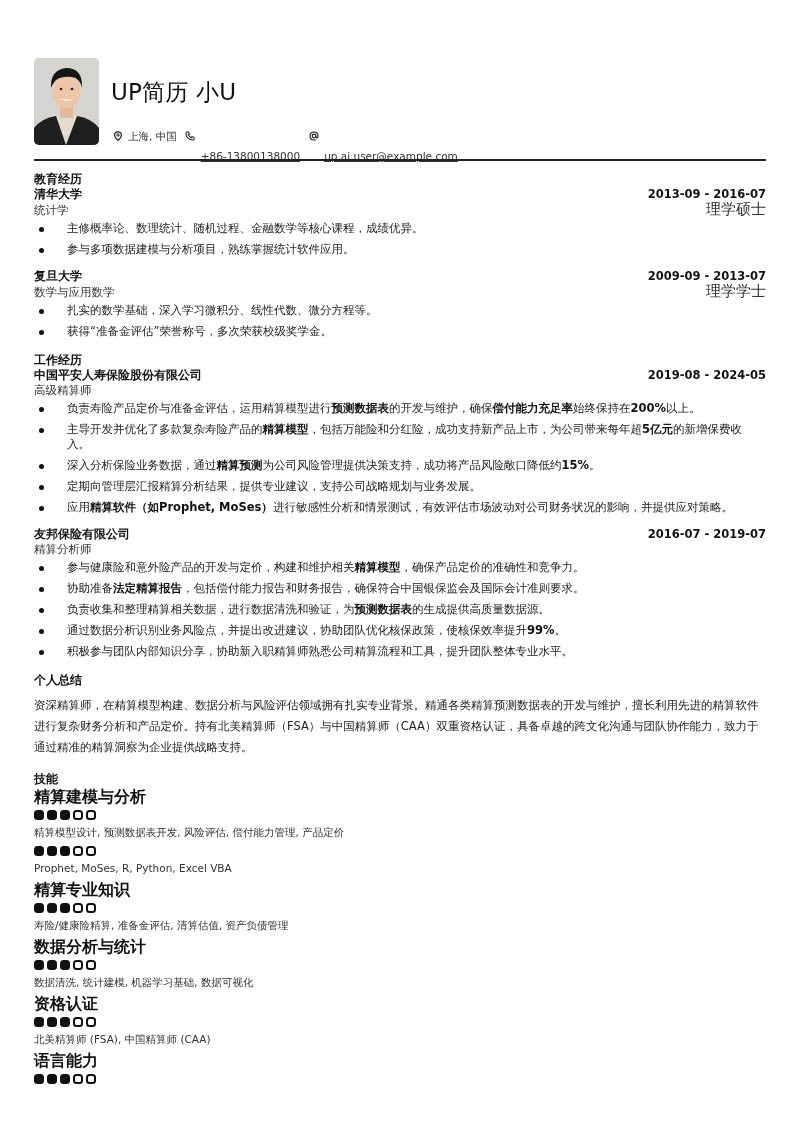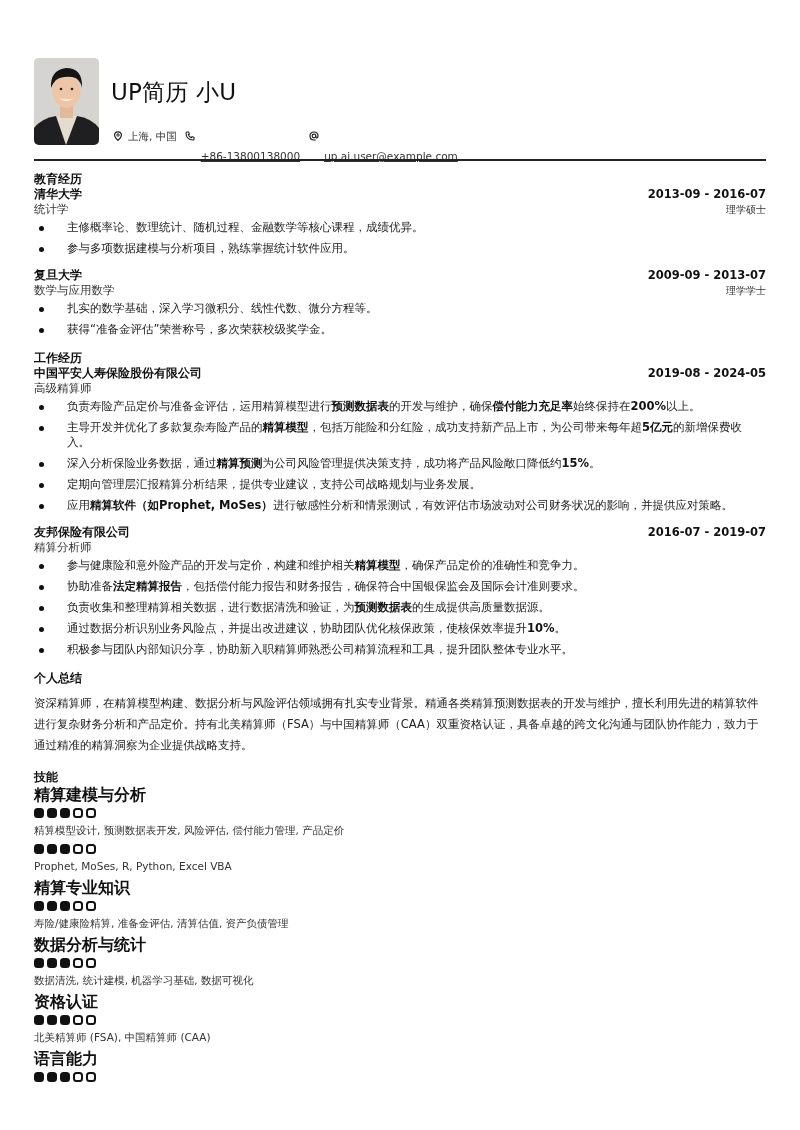--- a/index.html
+++ b/index.html
@@ -20,21 +20,21 @@
 
     .divider { position: absolute; left: 0; top: 159px; width: 732px; height: 1.5px; background: #222; }
 
     .content { position: absolute; left: 0; top: 172px; width: 732px; }
     .section-title { font-size: 12px; font-weight: bold; color: #111; line-height: 15px; }
     .entry { margin-bottom: 12px; }
     .entry-row { display: flex; justify-content: space-between; align-items: baseline; line-height: 15px; gap: 12px; }
     .entry-org { font-weight: bold; font-size: 12px; color: #111; }
     .entry-date { font-weight: bold; font-size: 11.5px; color: #111; }
     .entry-sub { font-size: 11.5px; color: #333; }
-    .entry-degree { font-size: 10px; color: #333; }
+    .entry-degree { font-size: 15px; color: #333; }
     ul.bullets { list-style: none; margin-top: 3px; }
     ul.bullets li { position: relative; padding-left: 33px; font-size: 11.5px; color: #222; line-height: 15px; margin-bottom: 6px; padding-right: 14px; }
     ul.bullets li::before { content: ""; position: absolute; left: 5px; top: 6px; width: 5px; height: 5px; border-radius: 50%; background: #111; }
     ul.bullets li b { font-weight: bold; color: #111; }
 
     .section { margin-bottom: 14px; }
     .summary { font-size: 11.5px; color: #222; line-height: 21px; margin-top: 7px; }
 
     .skill { margin-bottom: 7px; }
     .skill-name { font-weight: bold; font-size: 16px; color: #111; line-height: 16px; margin-top: 2px; }
@@ -157,21 +157,21 @@
           <span class="entry-org">友邦保险有限公司</span>
           <span class="entry-date">2016-07 - 2019-07</span>
         </div>
         <div class="entry-row">
           <span class="entry-sub">精算分析师</span>
         </div>
         <ul class="bullets">
           <li><span>参与健康险和意外险产品的开发与定价，构建和维护相关</span><b>精算模型</b><span>，确保产品定价的准确性和竞争力。</span></li>
           <li><span>协助准备</span><b>法定精算报告</b><span>，包括偿付能力报告和财务报告，确保符合中国银保监会及国际会计准则要求。</span></li>
           <li><span>负责收集和整理精算相关数据，进行数据清洗和验证，为</span><b>预测数据表</b><span>的生成提供高质量数据源。</span></li>
-          <li><span>通过数据分析识别业务风险点，并提出改进建议，协助团队优化核保政策，使核保效率提升</span><b>10%</b><span>。</span></li>
+          <li><span>通过数据分析识别业务风险点，并提出改进建议，协助团队优化核保政策，使核保效率提升</span><b>99%</b><span>。</span></li>
           <li><span>积极参与团队内部知识分享，协助新入职精算师熟悉公司精算流程和工具，提升团队整体专业水平。</span></li>
         </ul>
       </div>
     </div>
 
     <div class="section">
       <div class="section-title">个人总结</div>
       <div class="summary">资深精算师，在精算模型构建、数据分析与风险评估领域拥有扎实专业背景。精通各类精算预测数据表的开发与维护，擅长利用先进的精算软件进行复杂财务分析和产品定价。持有北美精算师（FSA）与中国精算师（CAA）双重资格认证，具备卓越的跨文化沟通与团队协作能力，致力于通过精准的精算洞察为企业提供战略支持。</div>
     </div>
 

